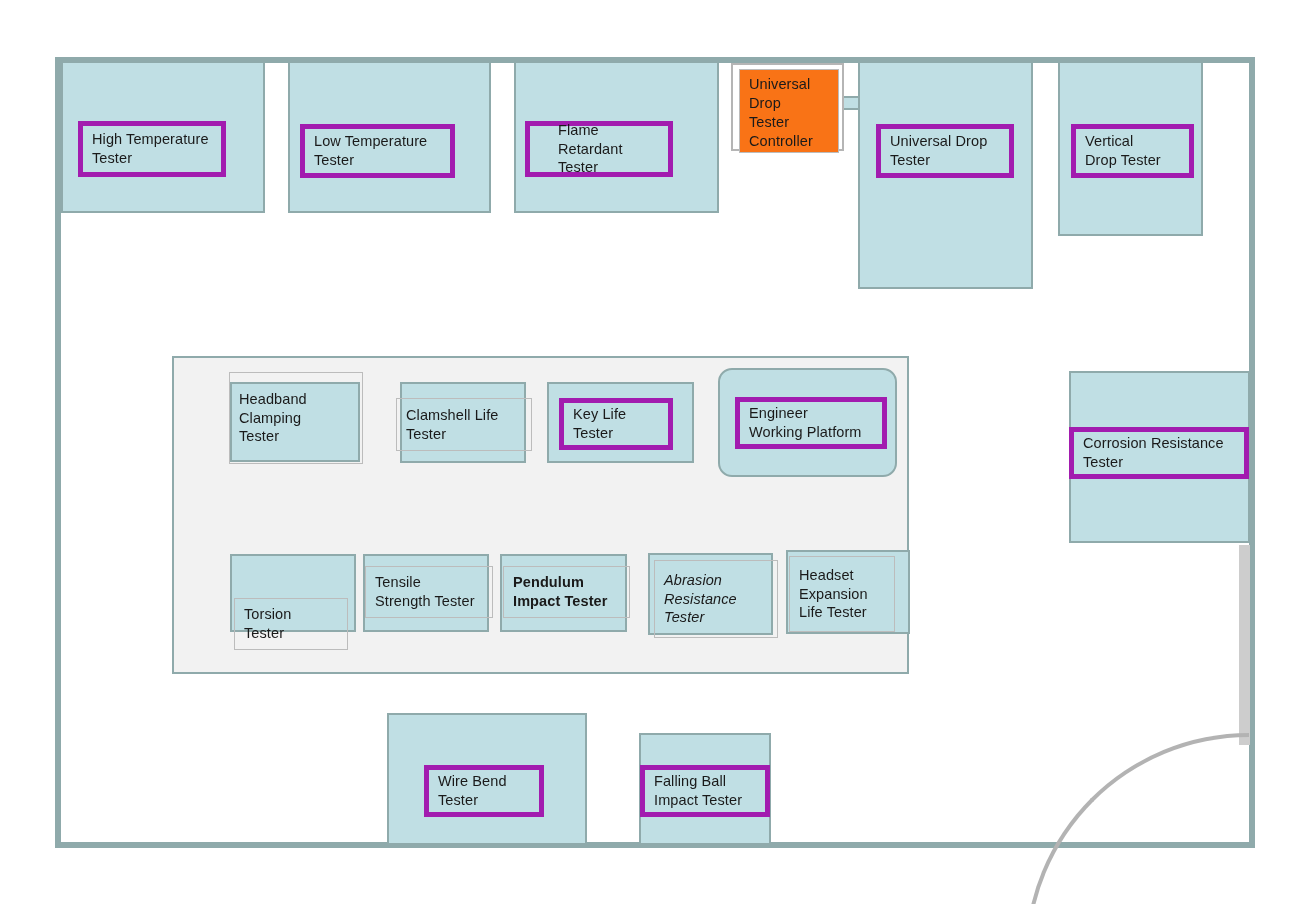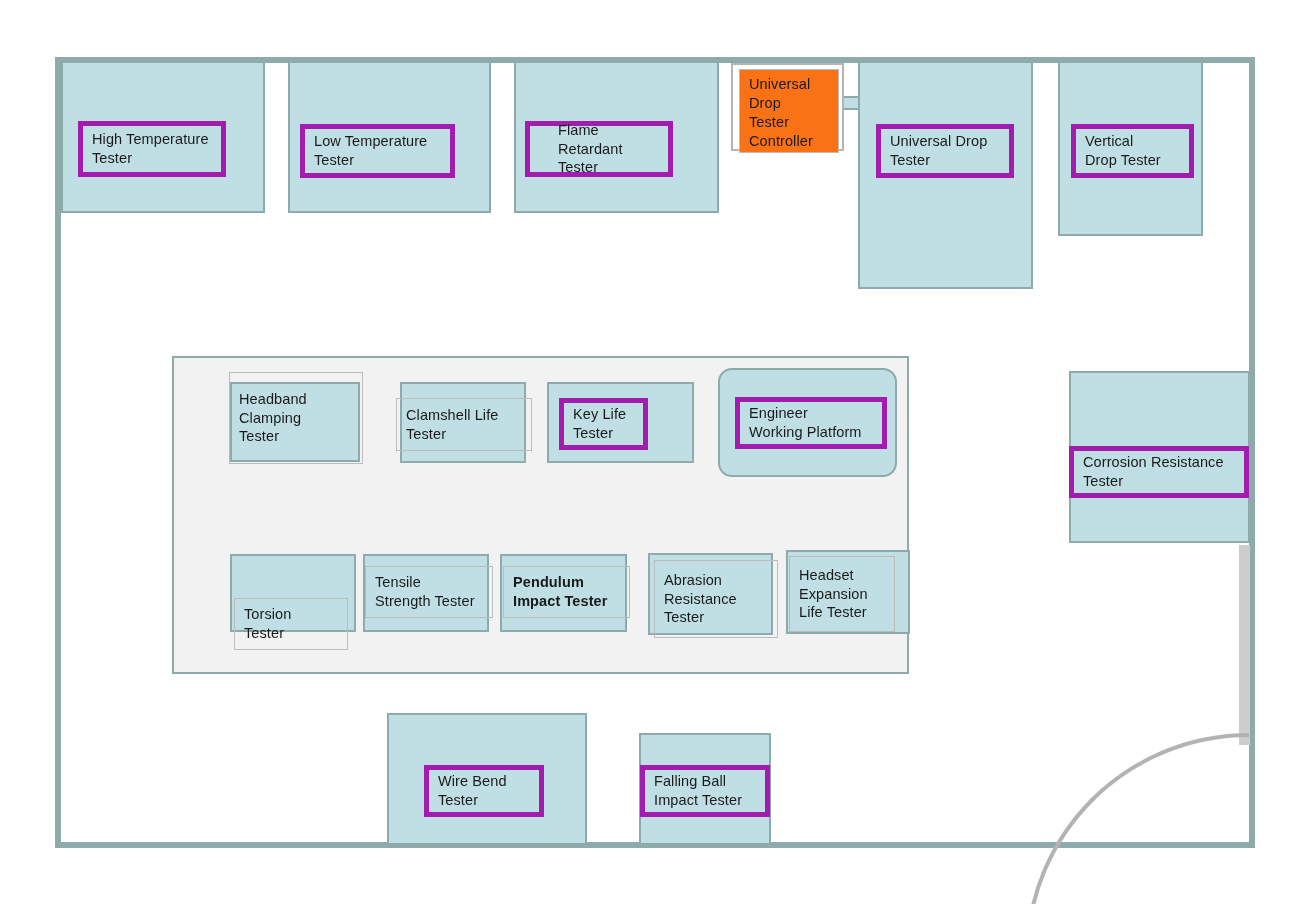--- a/index.html
+++ b/index.html
@@ -104,54 +104,54 @@
 
   <div class="equip" style="left:858px;top:61px;width:175px;height:228px;"></div>
   <div class="label pink" style="left:876px;top:124px;width:138px;height:54px;">Universal Drop
 Tester</div>
 
   <div class="equip" style="left:1058px;top:61px;width:145px;height:175px;"></div>
   <div class="label pink" style="left:1071px;top:124px;width:123px;height:54px;">Vertical
 Drop Tester</div>
 
   <div class="equip" style="left:1069px;top:371px;width:181px;height:172px;"></div>
-  <div class="label pink" style="left:1069px;top:427px;width:180px;height:52px;margin-top:19px;">Corrosion Resistance
+  <div class="label pink" style="left:1069px;top:427px;width:180px;height:52px;">Corrosion Resistance
  Tester</div>
 
   <div class="equip" style="left:230px;top:382px;width:130px;height:80px;"></div>
   <div class="label gray" style="left:229px;top:372px;width:134px;height:92px;">Headband
 Clamping
 Tester</div>
 
   <div class="equip" style="left:400px;top:382px;width:126px;height:81px;"></div>
   <div class="label gray" style="left:396px;top:398px;width:136px;height:53px;">Clamshell Life
 Tester</div>
 
   <div class="equip" style="left:547px;top:382px;width:147px;height:81px;"></div>
-  <div class="label pink" style="left:559px;top:398px;width:89px;height:52px;">Key Life
+  <div class="label pink" style="left:559px;top:398px;width:114px;height:52px;">Key Life
 Tester</div>
 
   <div class="equip rounded" style="left:718px;top:368px;width:179px;height:109px;"></div>
   <div class="label pink" style="left:735px;top:397px;width:152px;height:52px;">Engineer
 Working Platform</div>
 
   <div class="equip" style="left:230px;top:554px;width:126px;height:78px;"></div>
   <div class="label gray" style="left:234px;top:598px;width:114px;height:52px;">Torsion
 Tester</div>
 
   <div class="equip" style="left:363px;top:554px;width:126px;height:78px;"></div>
   <div class="label gray" style="left:365px;top:566px;width:128px;height:52px;">Tensile
 Strength Tester</div>
 
   <div class="equip" style="left:500px;top:554px;width:127px;height:78px;"></div>
   <div class="label gray" style="left:503px;top:566px;width:127px;height:52px;font-weight:bold;">Pendulum
 Impact Tester</div>
 
   <div class="equip" style="left:648px;top:553px;width:125px;height:82px;"></div>
-  <div class="label gray" style="left:654px;top:560px;width:124px;height:78px;">Abrasion
+  <div class="label gray" style="left:654px;top:560px;width:124px;height:78px;font-style:italic;">Abrasion
 Resistance
 Tester</div>
 
   <div class="equip" style="left:786px;top:550px;width:124px;height:84px;"></div>
   <div class="label gray" style="left:789px;top:556px;width:106px;height:76px;">Headset
 Expansion
 Life Tester</div>
 
   <div class="equip" style="left:387px;top:713px;width:200px;height:132px;"></div>
   <div class="label pink" style="left:424px;top:765px;width:120px;height:52px;">Wire Bend

